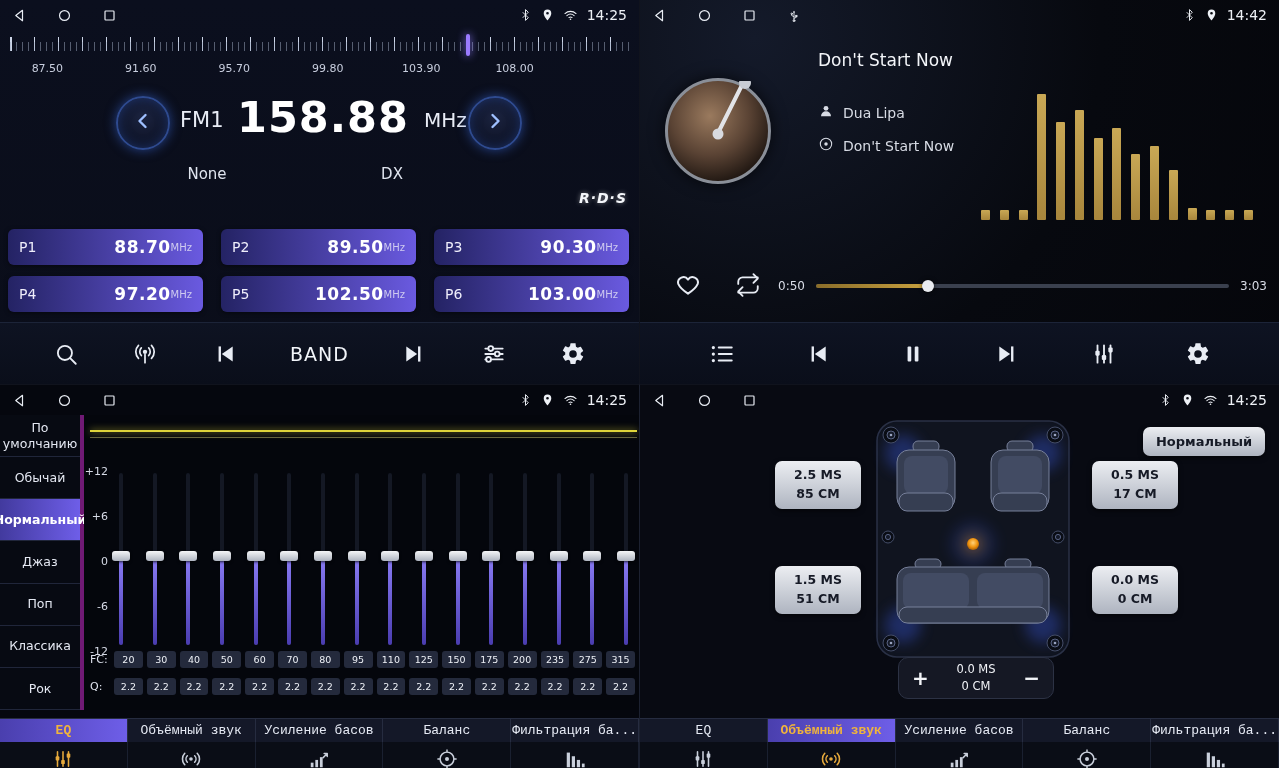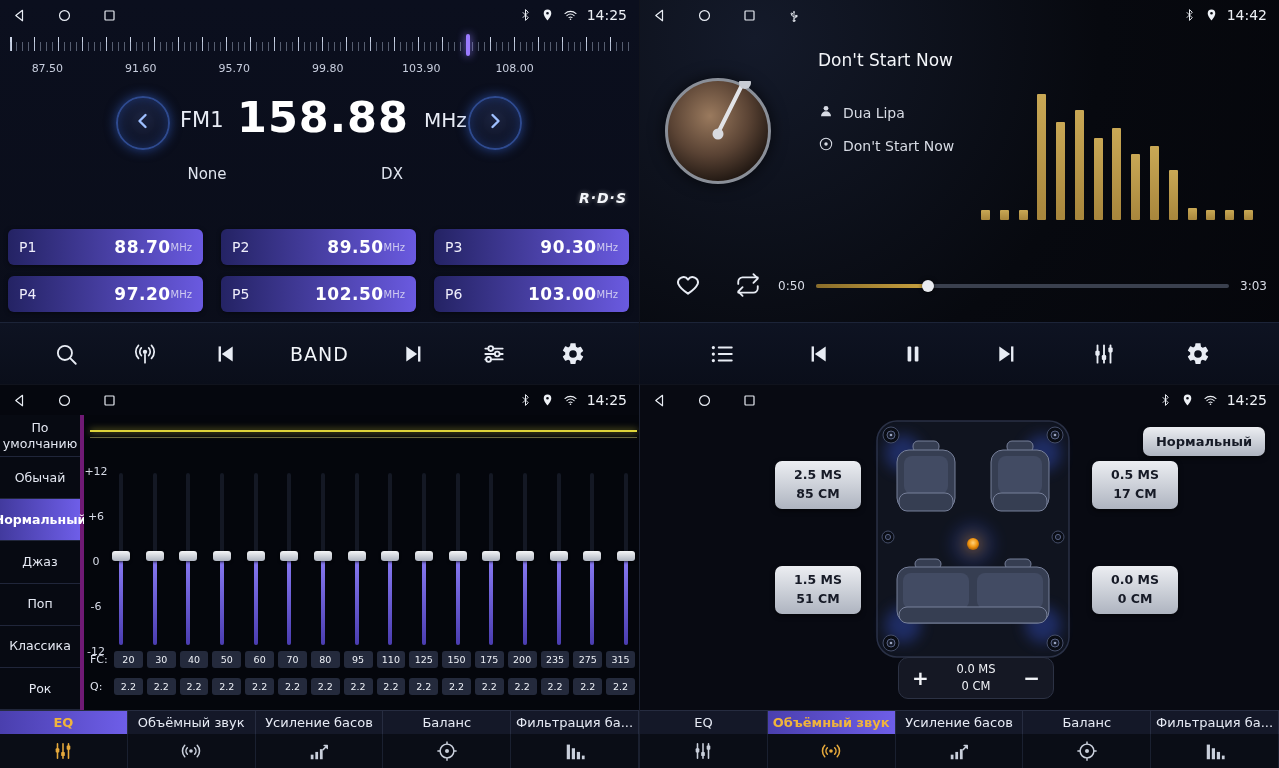--- a/index.html
+++ b/index.html
@@ -80,36 +80,36 @@
   .eq-sidebar{position:absolute;left:0;top:30px;bottom:58px;width:84px;border-right:4px solid #701a75;
     background:#070a12;display:flex;flex-direction:column;}
   .eq-preset{flex:1;display:flex;align-items:center;justify-content:center;text-align:center;
     font-size:12.5px;color:#e4e8f2;border-bottom:1px solid #20263a;padding:2px 3px;line-height:1.25;cursor:pointer;}
   .eq-preset.active{background:linear-gradient(90deg,#423a9e,#6e5ee8);font-weight:bold;color:#fff;}
   .eq-main{position:absolute;left:84px;right:0;top:30px;bottom:58px;background:#04060c;}
   .curve-line{position:absolute;left:6px;right:2px;top:15px;height:2px;background:#ded43a;
     box-shadow:0 0 7px rgba(230,220,60,.8);}
   .curve-line2{position:absolute;left:6px;right:2px;top:22px;height:1px;background:rgba(215,210,120,.45);}
   .db-scale{position:absolute;left:0;top:50px;width:26px;height:180px;display:flex;flex-direction:column;
-    justify-content:space-between;align-items:center;font-size:11px;color:#d6dae6;padding-right:2px;gap:32px;}
+    justify-content:space-between;align-items:flex-end;font-size:11px;color:#d6dae6;padding-right:2px;gap:32px;}
   .eq-sliders{position:absolute;left:28px;right:4px;top:58px;height:172px;display:flex;justify-content:space-between;}
   .band{position:relative;width:18px;height:100%;cursor:pointer;}
   .band .track{position:absolute;left:7px;top:0;bottom:0;width:4px;background:#141824;border-radius:2px;}
   .band .fill{position:absolute;left:7px;bottom:0;width:4px;border-radius:2px;
     background:linear-gradient(180deg,#8a7cf5,#4a3cb0);}
   .band .handle{position:absolute;left:0;width:18px;height:10px;border-radius:3px;
     background:linear-gradient(180deg,#f4f5f7,#aeb4c0);box-shadow:0 1px 3px rgba(0,0,0,.8);}
   .fc-row,.q-row{position:absolute;left:2px;right:2px;display:flex;align-items:center;}
   .fc-row{top:236px}.q-row{top:263px}
   .row-label{width:26px;font-size:11px;color:#dde1ec;padding-left:4px;}
   .chip{flex:1;margin:0 2px;height:17px;background:#242a3c;border-radius:3px;color:#eef1f7;
     font-size:9.5px;display:flex;align-items:center;justify-content:center;}
 
   
-  .tabsbar{position:absolute;left:0;right:0;bottom:0;height:58px;z-index:6;}
+  .tabsbar{position:absolute;left:0;right:0;bottom:0;height:50px;z-index:6;font-family:Liberation Mono, monospace;}
   .tabs-labels{display:flex;height:24px;background:#141828;border-top:1px solid #262c40;}
   .tab-label{flex:1;display:flex;align-items:center;justify-content:center;font-size:13px;color:#e6eaf4;
     border-right:1px solid #262c40;white-space:nowrap;overflow:hidden;cursor:pointer;}
   .tab-label.active{background:linear-gradient(90deg,#4a3fae,#6e5ee8);color:#f0b43c;font-weight:bold;}
   .tabs-icons{display:flex;height:34px;background:#0a0d16;}
   .tab-icon{flex:1;display:flex;align-items:center;justify-content:center;color:#c9cfdb;
     border-right:1px solid #1a2030;cursor:pointer;}
   .tab-icon.active{color:#e6a93c;}
 
   

